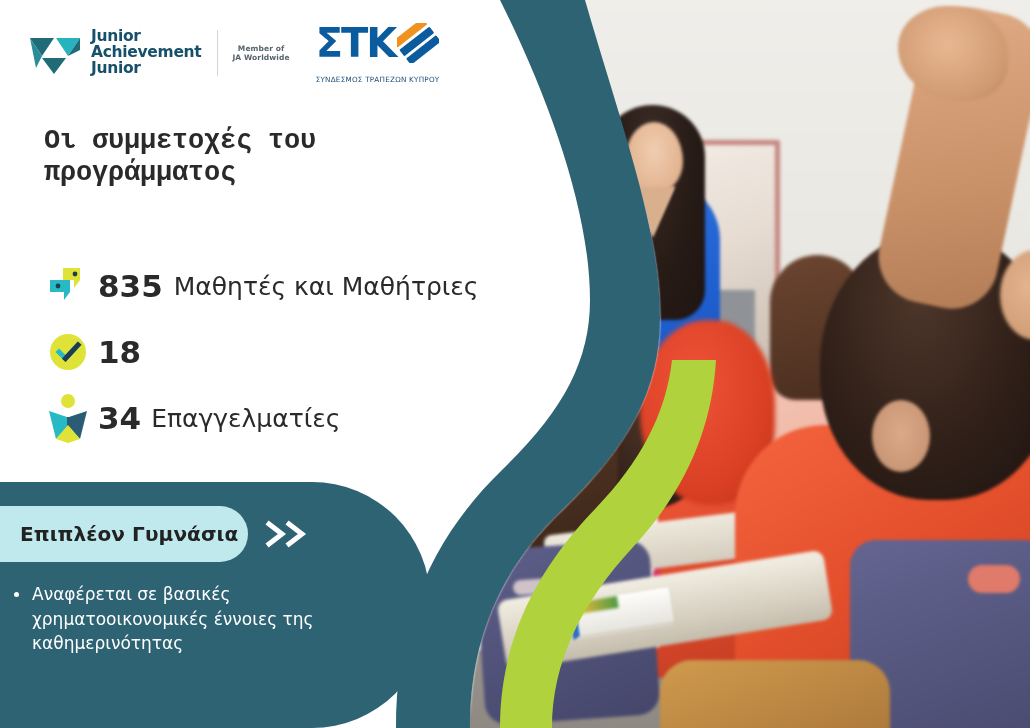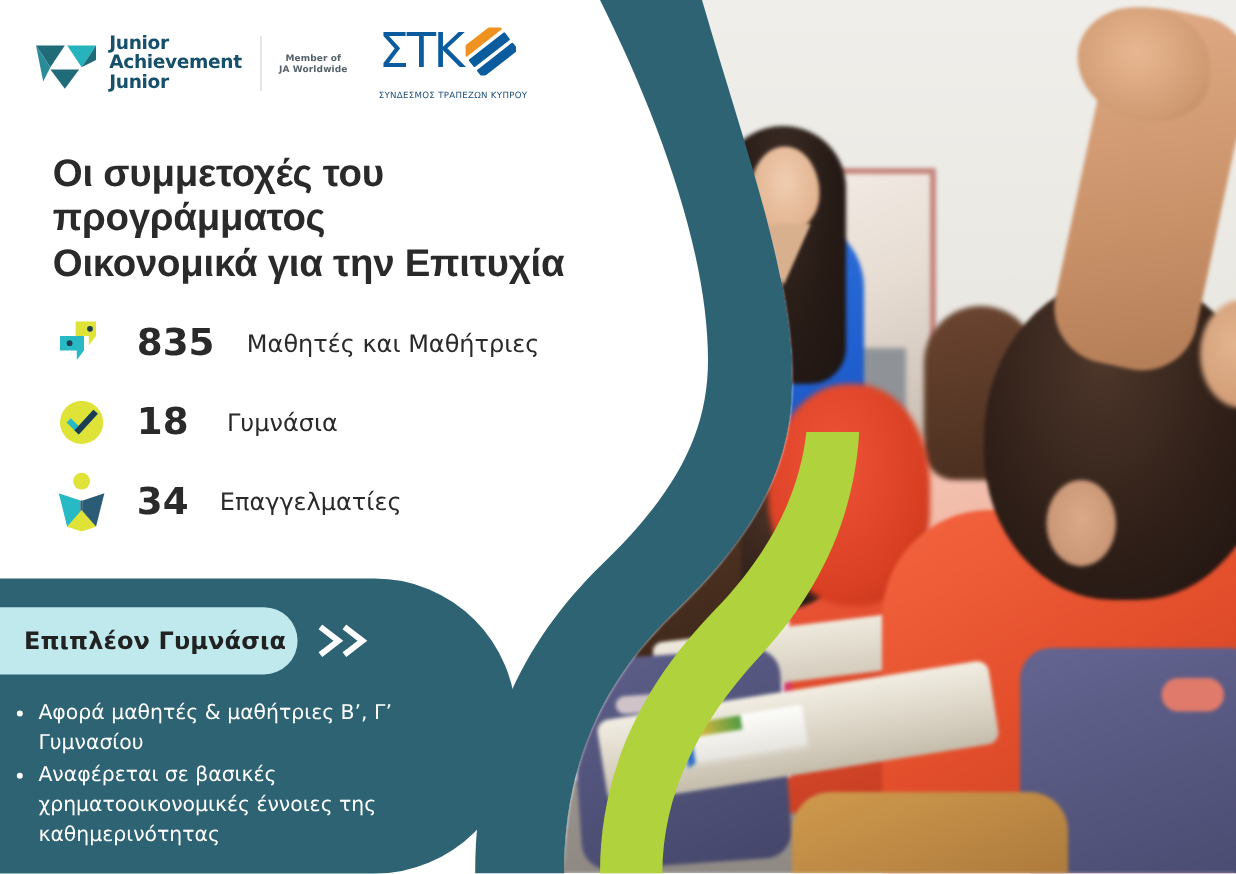--- a/index.html
+++ b/index.html
@@ -143,44 +143,44 @@
     font-family:"DejaVu Sans","Liberation Sans",sans-serif;
     font-weight:bold;font-size:15.5px;color:#16506b;letter-spacing:-0.3px;
   }
   .logo-divider{width:1px;height:46px;background:#cfd8dd;margin:0 14px 0 16px;}
   .member-of{line-height:1.25;text-align:center;}
   .member-of div{font-size:7.5px;color:#56636b;font-weight:bold;letter-spacing:0.1px;}
   .stk-logo{margin-left:26px;text-align:center;}
   .stk-top{display:flex;align-items:center;}
   .stk-letters{
     font-family:"DejaVu Sans","Liberation Sans",sans-serif;
-    font-weight:normal;font-size:40px;color:#0b5c9e;letter-spacing:-2px;line-height:0.95;
+    font-weight:bold;font-size:40px;color:#0b5c9e;letter-spacing:-2px;line-height:0.95;
   }
   .stk-bars{width:42px;height:40px;margin-left:2px;}
   .stk-sub{font-size:7.2px;color:#1a4d7a;letter-spacing:0.25px;margin-top:12px;font-weight:normal;}
 
   
   .heading{
     position:absolute;left:44px;top:126px;width:460px;
-    font-family:Liberation Sans, sans-serif;
-    font-weight:bold;font-size:32px;line-height:1.17;color:#2a2a2a;
+    font-family:Liberation Mono, monospace;
+    font-weight:bold;font-size:27px;line-height:1.17;color:#2a2a2a;
     letter-spacing:-0.2px;
   }
 
   
   .stats{position:absolute;left:44px;top:258px;width:470px;}
-  .stat{display:flex;align-items:center;height:56px;margin-bottom:10px;gap:16px;}
+  .stat{display:flex;align-items:center;height:56px;margin-bottom:10px;}
   .stat-icon{width:48px;flex:0 0 48px;display:flex;align-items:center;justify-content:center;}
   .stat-num{
     font-family:"DejaVu Sans","Liberation Sans",sans-serif;
     font-weight:bold;font-size:31px;color:#2a2a2a;margin-left:6px;
   }
   .stat-lbl{
     font-family:"DejaVu Sans","Liberation Sans",sans-serif;
-    font-size:20px;color:#2a2a2a;margin-left:11px;
+    font-size:25px;color:#2a2a2a;margin-left:11px;
   }
   .stat.s2 .stat-lbl{margin-left:16px;}
   .stat.s3 .stat-lbl{margin-left:10px;text-align:right;}
 
   
   #panel{
     position:absolute;left:-40px;top:482px;width:470px;height:246px;
     background:#2d6373;
     border-radius:0 118px 118px 0;
   }
@@ -301,21 +301,20 @@
           </svg>
         </div>
         <div class="stk-sub">ΣΥΝΔΕΣΜΟΣ ΤΡΑΠΕΖΩΝ ΚΥΠΡΟΥ</div>
       </div>
 
     </div>
 
     <div class="heading">
       <div>Οι συμμετοχές του</div>
       <div>προγράμματος</div>
-      <div>Οικονομικά για την Επιτυχία</div>
     </div>
 
     <div class="stats">
 
       <div class="stat s1">
         <div class="stat-icon">
           <svg width="44" height="44" viewBox="0 0 44 44">
             <path d="M17 4 L34 4 L34 16 L28 24 L28 16 L17 16 Z" fill="#dfe337"></path>
             <path d="M4 16 L24 16 L24 28 L18 36 L18 28 L4 28 Z" fill="#27b9c4"></path>
             <circle cx="29" cy="10" r="2.4" fill="#1f3d52"></circle>
@@ -328,21 +327,20 @@
 
       <div class="stat s2">
         <div class="stat-icon">
           <svg width="38" height="38" viewBox="0 0 38 38">
             <circle cx="19" cy="19" r="18" fill="#dfe337"></circle>
             <path d="M10 19 L16.5 25.5 L29 12" stroke="#27b9c4" stroke-width="5" fill="none" stroke-linecap="square"></path>
             <path d="M16.5 25.5 L29 12" stroke="#1f3d52" stroke-width="5" fill="none" stroke-linecap="square"></path>
           </svg>
         </div>
         <div class="stat-num">18</div>
-        <div class="stat-lbl">Γυμνάσια</div>
       </div>
 
       <div class="stat s3">
         <div class="stat-icon">
           <svg width="42" height="50" viewBox="0 0 42 50">
             <circle cx="21" cy="8" r="7" fill="#dfe337"></circle>
             <path d="M2 18 L20 24 L20 34 L9 46 Z" fill="#27b9c4"></path>
             <path d="M40 18 L22 24 L22 34 L33 46 Z" fill="#2b5c75"></path>
             <path d="M20 24 L22 24 L22 48 L20 48 Z" fill="#2b5c75"></path>
             <path d="M9 46 L21 32 L33 46 L21 50 Z" fill="#dfe337"></path>
@@ -359,20 +357,19 @@
       <div class="pill">
         <span>Επιπλέον Γυμνάσια</span>
       </div>
 
       <svg class="chevrons" viewBox="0 0 50 28">
         <path d="M4 4 L17 14 L4 24" stroke="#ffffff" stroke-width="5" fill="none" stroke-linecap="square"></path>
         <path d="M24 4 L37 14 L24 24" stroke="#ffffff" stroke-width="5" fill="none" stroke-linecap="square"></path>
       </svg>
 
       <ul class="bullets">
-        <li>Αφορά μαθητές &amp; μαθήτριες Β’, Γ’ Γυμνασίου</li>
         <li>Αναφέρεται σε βασικές χρηματοοικονομικές έννοιες της καθημερινότητας</li>
       </ul>
 
     </div>
 
   </div>
 </div>
 
 </body></html>

